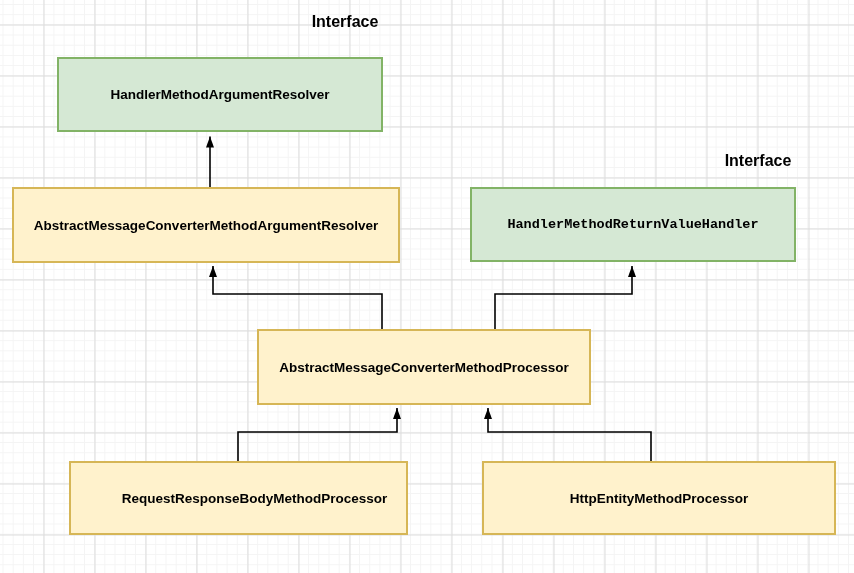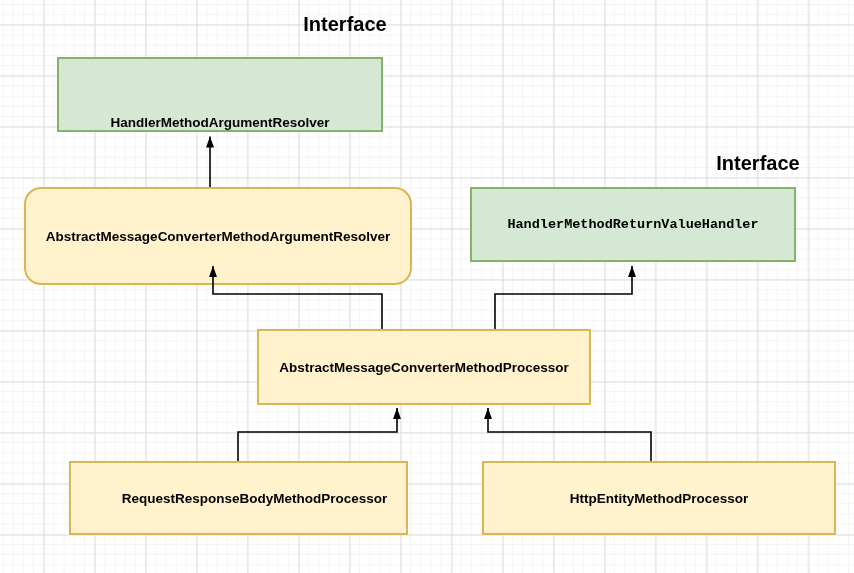--- a/index.html
+++ b/index.html
@@ -29,53 +29,53 @@
     font-weight: bold;
     font-size: 13.5px;
     color: #000000;
     white-space: nowrap;
   }
   .iface-label {
     position: absolute;
     width: 140px;
     text-align: center;
     font-weight: bold;
-    font-size: 20px;
+    font-size: 16px;
     color: #000000;
   }
   .edges {
     position: absolute;
     left: 0;
     top: 0;
   }
   .edge {
     fill: none;
     stroke: #000000;
     stroke-width: 1.6;
   }
   
   .n0 { left: 57px;  top: 57px;  width: 326px; height: 75px; }
-  .n1 { left: 24px;  top: 187px; width: 388px; height: 98px; border-radius: 17px; }
+  .n1 { left: 12px;  top: 187px; width: 388px; height: 76px; }
   .n2 { left: 470px; top: 187px; width: 326px; height: 75px; font-family: Liberation Mono, monospace; }
   .n3 { left: 257px; top: 329px; width: 334px; height: 76px; }
   .n4 { left: 69px;  top: 461px; width: 339px; height: 74px; }
   .n5 { left: 482px; top: 461px; width: 354px; height: 74px; }
   .iface-top   { left: 275px; top: 13px; }
   .iface-right { left: 688px; top: 152px; }
 </style>
 </head>
 <body>
 
 <div class="canvas">
 
   <div class="iface-label iface-top" style="color: rgb(0, 0, 0);">Interface</div>
 
   <div class="iface-label iface-right" style="color: rgb(0, 0, 0);">Interface</div>
 
-  <div class="node n0" style="background-color: rgb(213, 232, 212); border-color: rgb(130, 179, 102); color: rgb(0, 0, 0); align-items: flex-end;">
+  <div class="node n0" style="background-color: rgb(213, 232, 212); border-color: rgb(130, 179, 102); color: rgb(0, 0, 0);">
     <span>HandlerMethodArgumentResolver</span>
   </div>
 
   <div class="node n1" style="background-color: rgb(255, 242, 204); border-color: rgb(214, 182, 86); color: rgb(0, 0, 0);">
     <span>AbstractMessageConverterMethodArgumentResolver</span>
   </div>
 
   <div class="node n2" style="background-color: rgb(213, 232, 212); border-color: rgb(130, 179, 102); color: rgb(0, 0, 0);">
     <span>HandlerMethodReturnValueHandler</span>
   </div>

